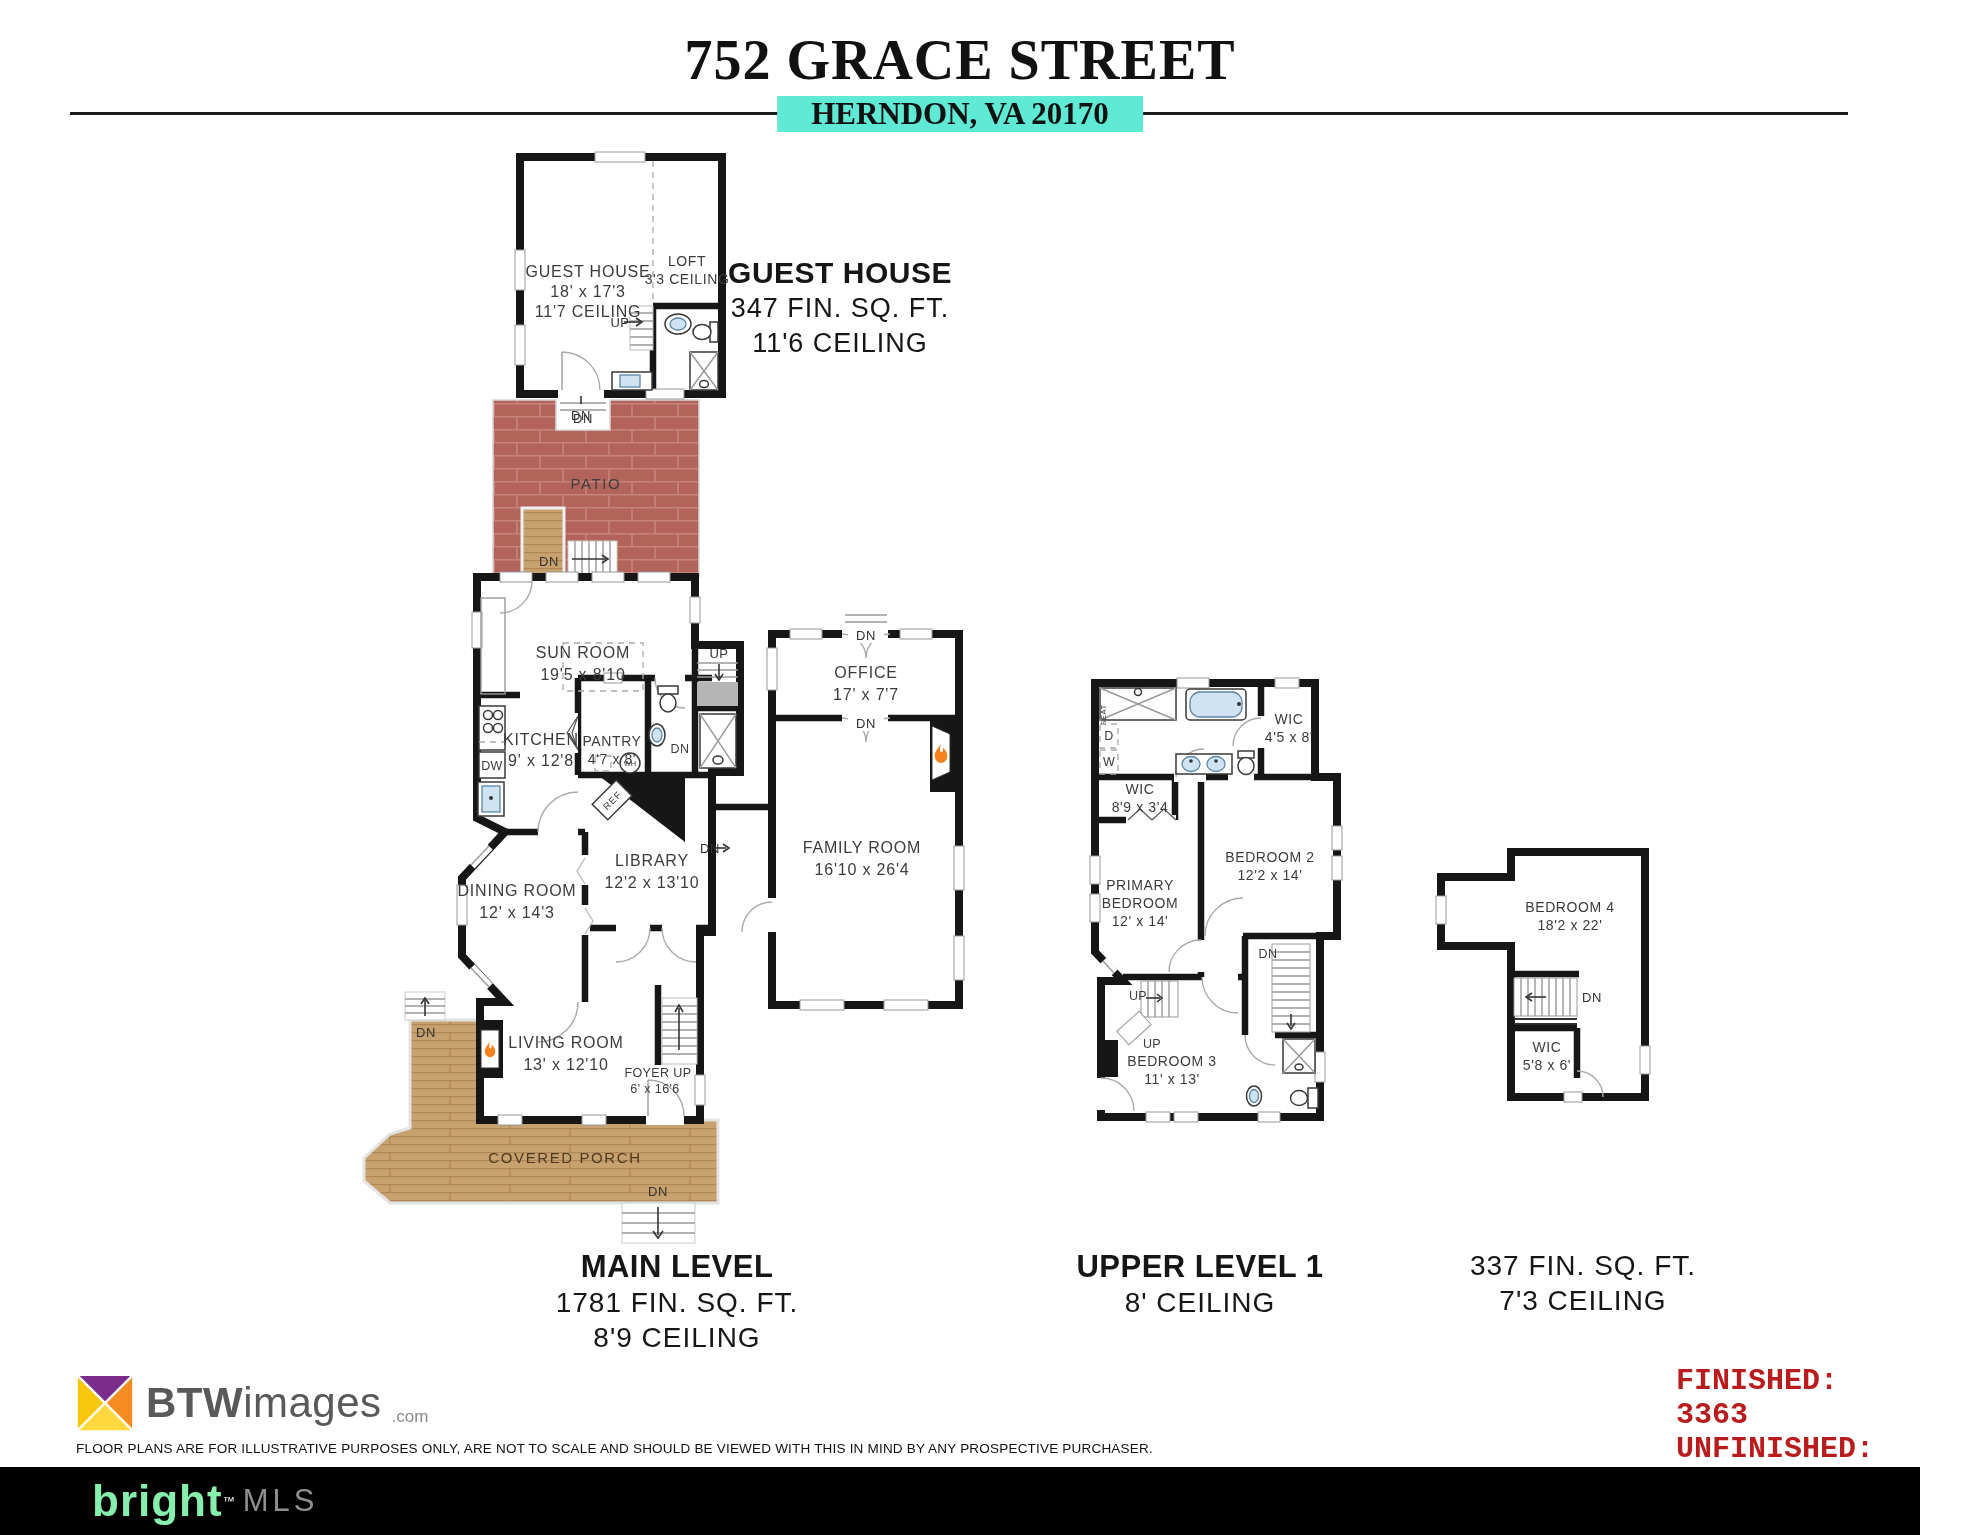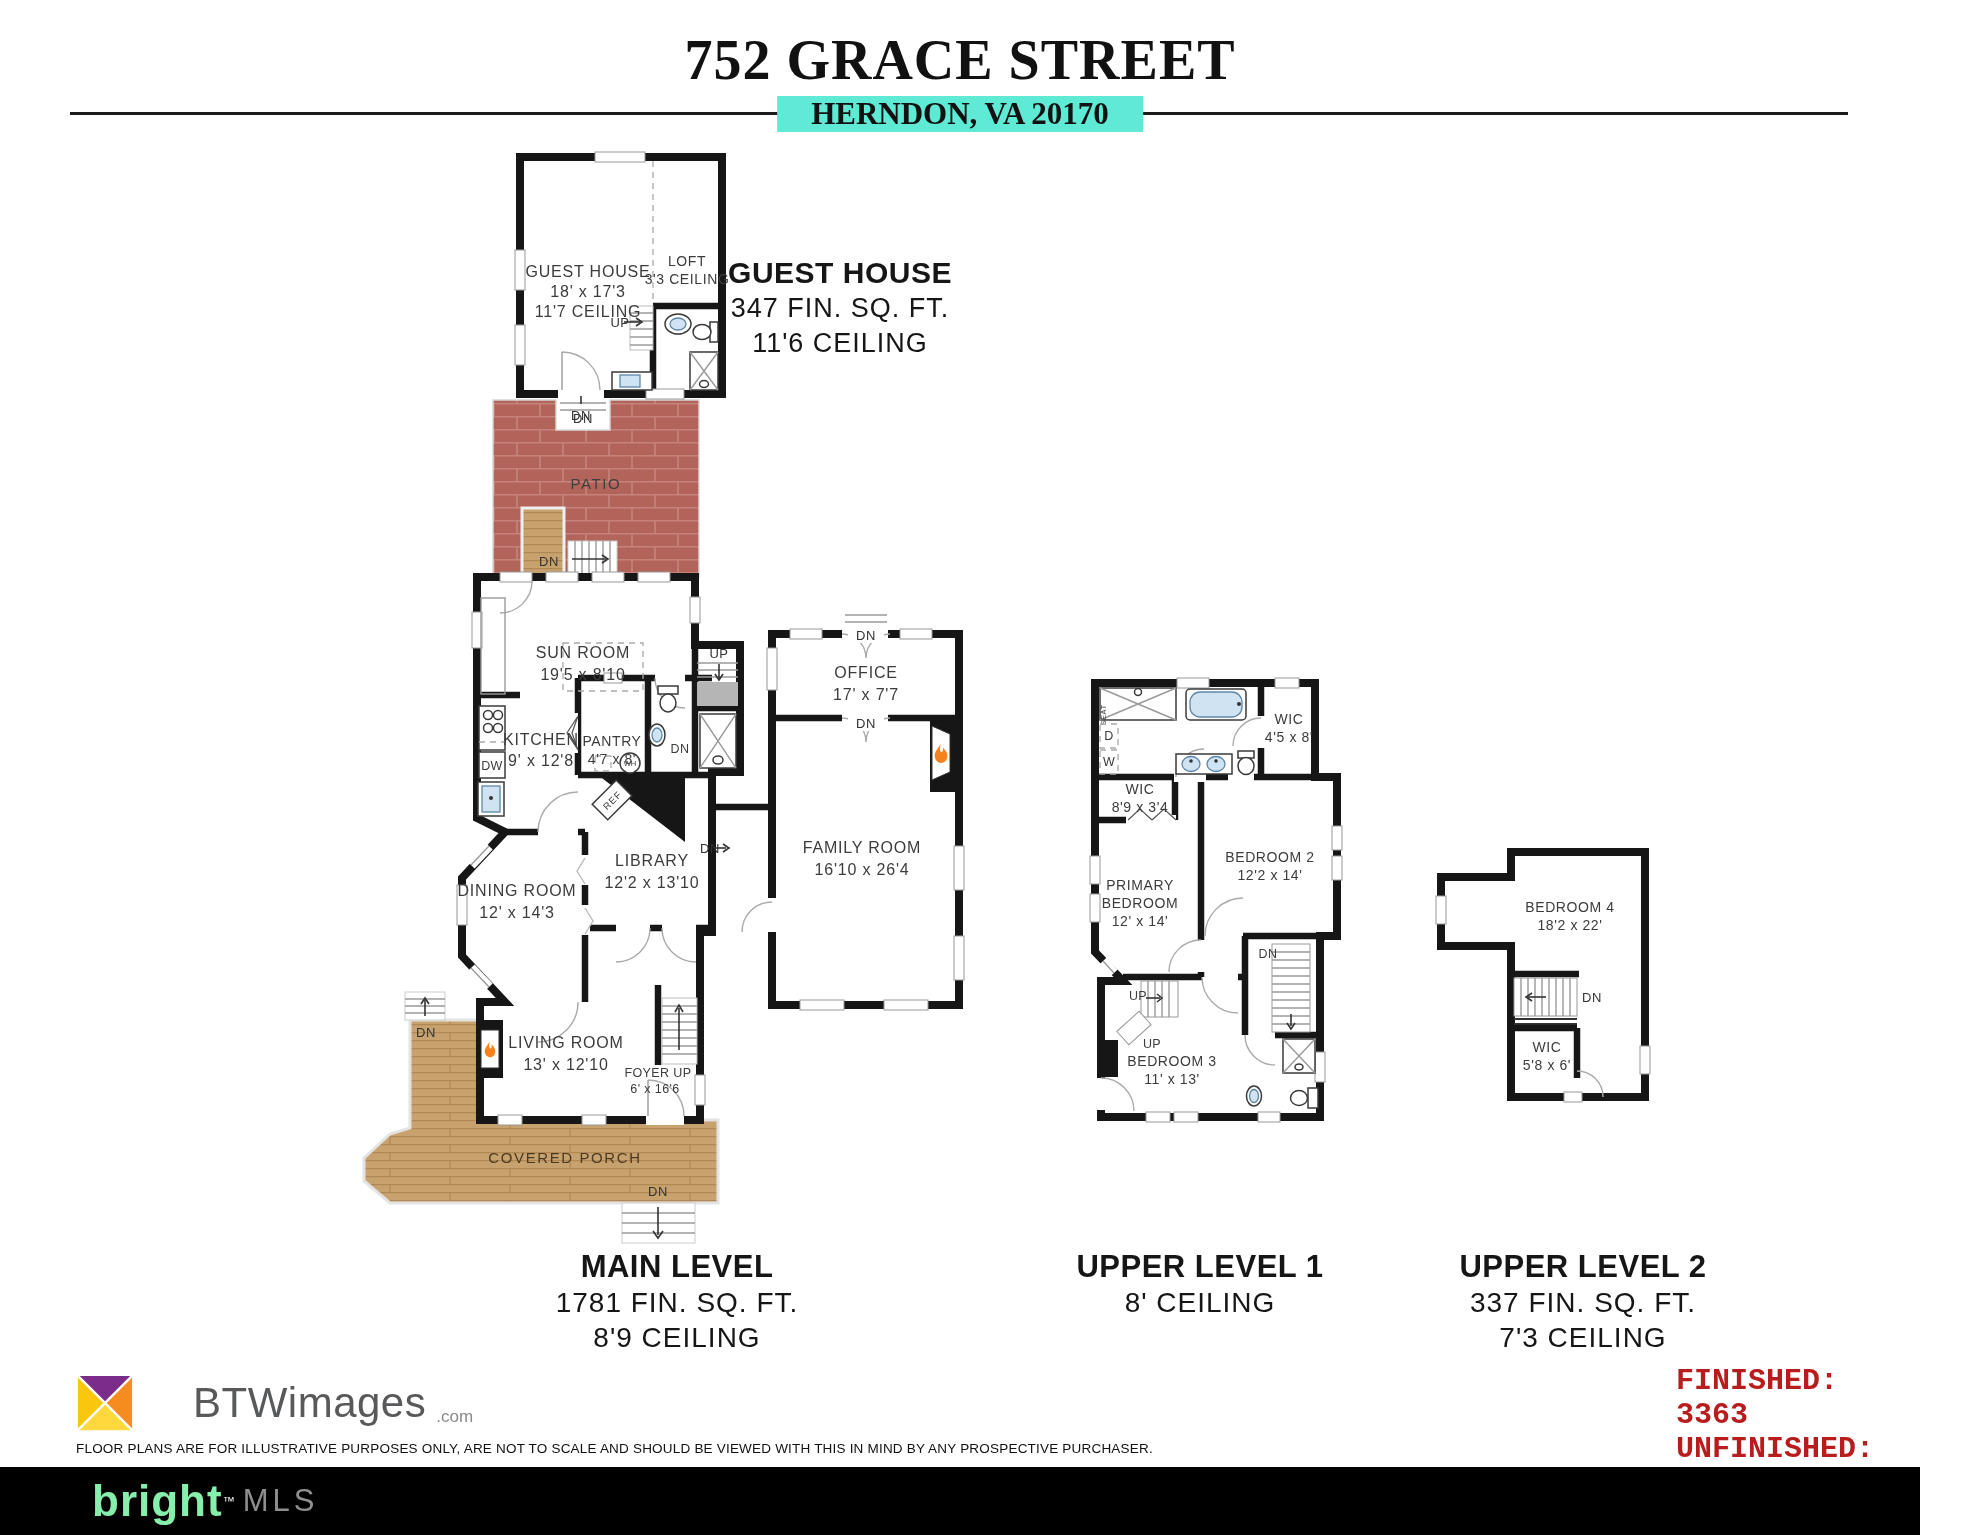--- a/index.html
+++ b/index.html
@@ -13,21 +13,21 @@
   .subtitle{position:absolute;left:50%;transform:translateX(-50%);top:96px;
             background:#5eead4;padding:0 34px;font-family:"Liberation Serif",serif;
             font-weight:700;font-size:31px;color:#111;z-index:2;}
   
   .blk{position:absolute;text-align:center;color:#161616;}
   .blk .n{font-weight:700;font-size:31px;letter-spacing:.5px;line-height:37px;}
   .blk .v{font-weight:400;font-size:28px;letter-spacing:1px;line-height:35px;}
   
   .logo{position:absolute;left:74px;top:1372px;display:flex;align-items:center;gap:10px;}
   .logo .t{font-size:42px;color:#58595b;letter-spacing:.5px;}
-  .logo .t b{font-weight:400;margin-left:47px;}
+  .logo .t b{font-weight:700;}
   .logo .dotcom{font-size:17px;color:#8a8a8a;align-self:flex-end;padding-bottom:7px;}
   .disclaimer{position:absolute;left:76px;top:1441px;font-size:13.5px;color:#111;
               letter-spacing:.2px;white-space:nowrap;}
   .totals{position:absolute;left:1676px;top:1364px;font-family:Liberation Mono, monospace;
           font-weight:700;font-size:30px;line-height:34px;color:#b91c1c;}
   .bar{position:absolute;left:0;right:0;top:1467px;height:68px;background:#000;
        display:flex;align-items:center;padding-left:92px;box-sizing:border-box;}
   .bar .b1{color:#86efac;font-weight:700;font-size:44px;letter-spacing:1px;}
   .bar .tm{color:#fff;font-size:12px;vertical-align:top;}
   .bar .b2{color:#8f8f8f;font-size:31px;letter-spacing:4px;margin-left:8px;font-weight:400;}
@@ -477,21 +477,20 @@
   <div class="blk" style="left:477px;top:1248px;width:400px">
     <div class="n">MAIN LEVEL</div>
     <div class="v">1781 FIN. SQ. FT.</div>
     <div class="v">8'9 CEILING</div>
   </div>
   <div class="blk" style="left:1000px;top:1248px;width:400px">
     <div class="n">UPPER LEVEL 1</div>
     <div class="v">8' CEILING</div>
   </div>
   <div class="blk" style="left:1383px;top:1248px;width:400px">
-    <div class="n">UPPER LEVEL 2</div>
     <div class="v">337 FIN. SQ. FT.</div>
     <div class="v">7'3 CEILING</div>
   </div>
 
   <div class="logo">
     <svg width="62" height="62" viewBox="0 0 64 64">
       <polygon points="32,32 4,4 4,60" fill="#f9c80e"></polygon>
       <polygon points="32,32 4,4 60,4" fill="#7b2d8b"></polygon>
       <polygon points="32,32 60,4 60,60" fill="#f68b1f"></polygon>
       <polygon points="32,32 4,60 60,60" fill="#ffd83d"></polygon>

